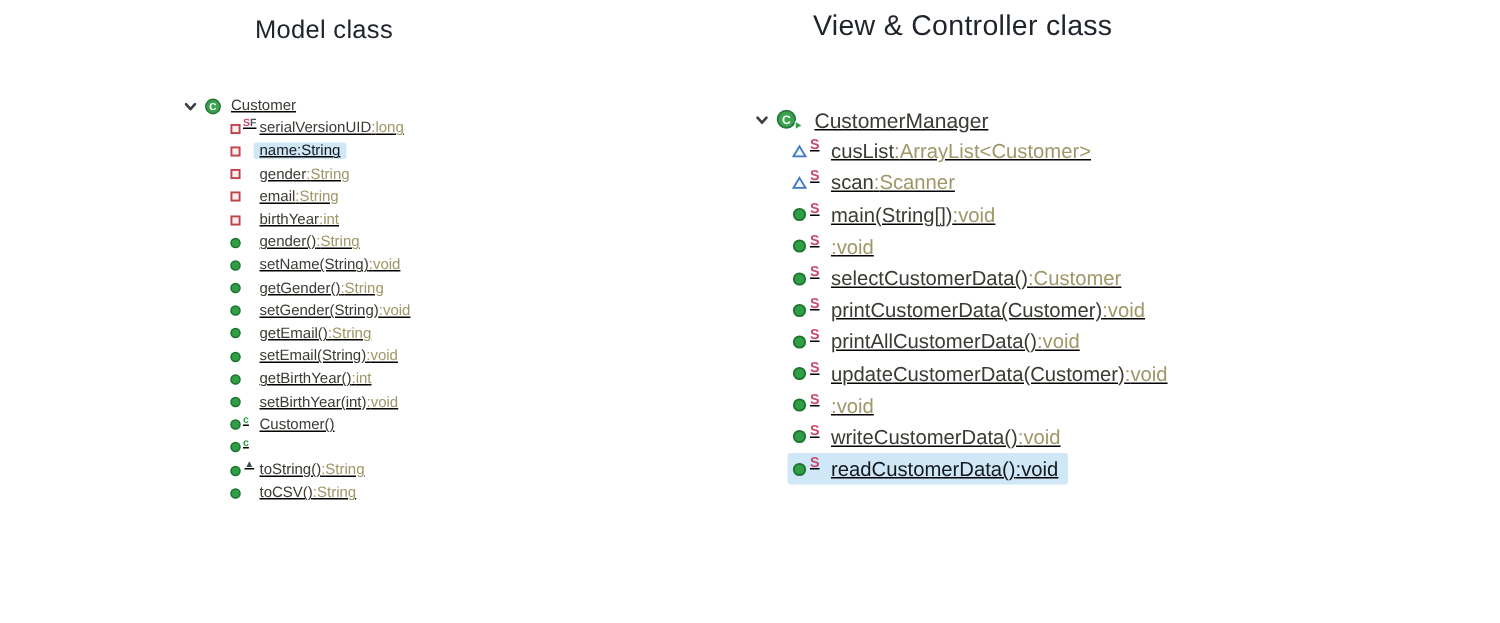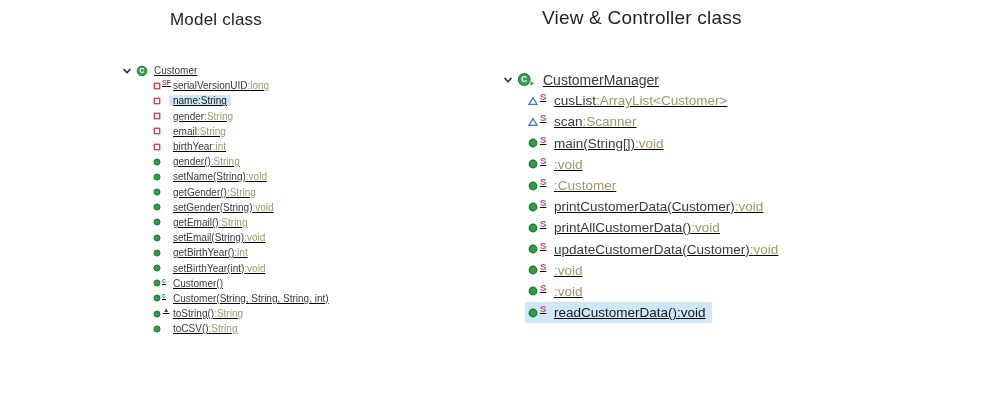--- a/index.html
+++ b/index.html
@@ -262,23 +262,20 @@
       </div>
       <div class="row member">
         <span class="cell micon">
           <svg viewBox="0 0 10 10">
             <circle cx="5" cy="5" r="3.8" fill="#2f9e44" stroke="#1d7330" stroke-width="1.2"></circle>
           </svg>
         </span>
         <span class="cell supcell">
           <span class="sup-char sup-c">c</span>
         </span>
-        <span class="text">
-          <span class="name">Customer(String, String, String, int)</span>
-        </span>
       </div>
       <div class="row member">
         <span class="cell micon">
           <svg viewBox="0 0 10 10">
             <circle cx="5" cy="5" r="3.8" fill="#2f9e44" stroke="#1d7330" stroke-width="1.2"></circle>
           </svg>
         </span>
         <span class="cell supcell">
           <span class="ovr">▲</span>
         </span>
@@ -380,20 +377,21 @@
       <div class="row member">
         <span class="cell micon">
           <svg viewBox="0 0 10 10">
             <circle cx="5" cy="5" r="3.8" fill="#2f9e44" stroke="#1d7330" stroke-width="1.2"></circle>
           </svg>
         </span>
         <span class="cell supcell">
           <span class="sup-char sup-S">S</span>
         </span>
         <span class="text">
+          <span class="name">selectCustomerData()</span>
           <span class="sep"> : </span>
           <span class="type">Customer</span>
         </span>
       </div>
       <div class="row member">
         <span class="cell micon">
           <svg viewBox="0 0 10 10">
             <circle cx="5" cy="5" r="3.8" fill="#2f9e44" stroke="#1d7330" stroke-width="1.2"></circle>
           </svg>
         </span>
@@ -453,20 +451,21 @@
       <div class="row member">
         <span class="cell micon">
           <svg viewBox="0 0 10 10">
             <circle cx="5" cy="5" r="3.8" fill="#2f9e44" stroke="#1d7330" stroke-width="1.2"></circle>
           </svg>
         </span>
         <span class="cell supcell">
           <span class="sup-char sup-S">S</span>
         </span>
         <span class="text">
+          <span class="name">writeCustomerData()</span>
           <span class="sep"> : </span>
           <span class="type">void</span>
         </span>
       </div>
       <div class="row member selected">
         <span class="cell micon">
           <svg viewBox="0 0 10 10">
             <circle cx="5" cy="5" r="3.8" fill="#2f9e44" stroke="#1d7330" stroke-width="1.2"></circle>
           </svg>
         </span>

